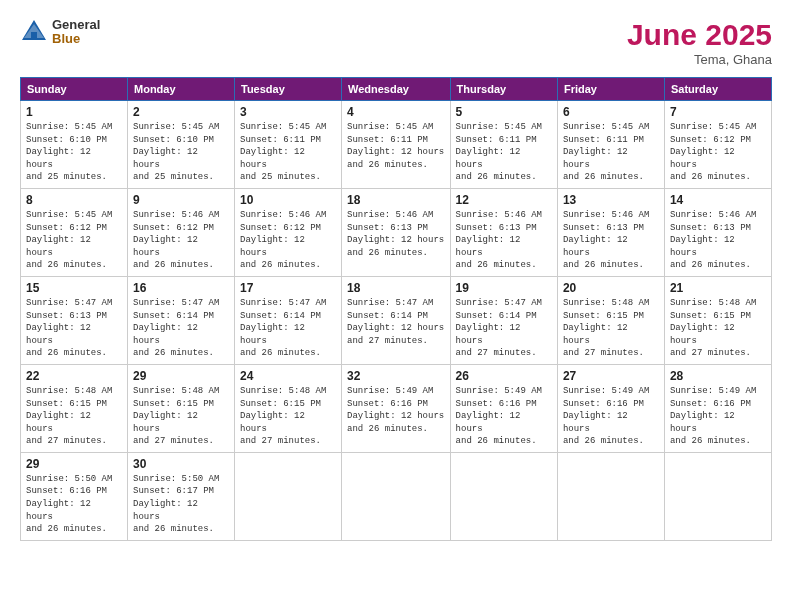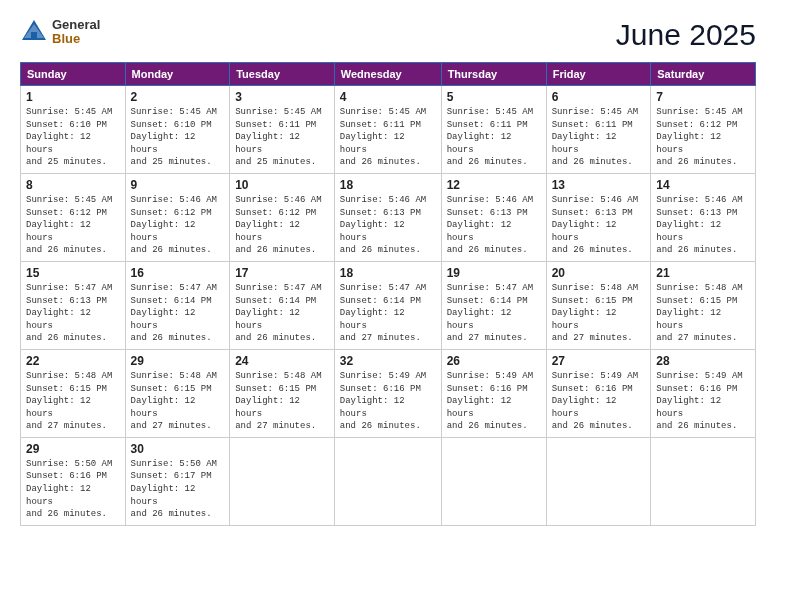--- a/index.html
+++ b/index.html
@@ -6,21 +6,21 @@
     body {
       font-family: Arial, sans-serif;
       background: #fff;
       width: 792px;
       height: 612px;
       overflow: hidden;
     }
     .page {
       width: 792px;
       height: 612px;
-      padding: 18px 36px 10px 20px;
+      padding: 18px 20px 10px 20px;
       background: #fff;
       border-radius: 13px;
     }
     .header {
       display: flex;
       justify-content: space-between;
       align-items: flex-start;
       margin-bottom: 10px;
     }
     .logo {
@@ -39,22 +39,22 @@
     .logo-icon {
       width: 28px;
       height: 28px;
       margin-right: 4px;
     }
     .title-block {
       text-align: right;
     }
     .title-block .month-year {
       font-size: 30px;
-      font-weight: normal;
-      color: #0f172a;
+      font-weight: bold;
+      color: #be185d;
     }
     .title-block .location {
       font-size: 13px;
       color: #555;
     }
     .calendar {
       width: 100%;
       border-collapse: collapse;
       font-size: 9.5px;
     }
@@ -106,20 +106,21 @@
         <polygon points="14,6 24,20 4,20" fill="#fff" opacity="0.3"></polygon>
         <rect x="11" y="14" width="6" height="8" fill="#1a5fa8"></rect>
       </svg>
       <div class="logo-text">
         <span class="logo-general">General</span>
         <span class="logo-blue">Blue</span>
       </div>
     </div>
     <div class="title-block">
       <div class="month-year">June 2025</div>
+      <div class="location">Tema, Ghana</div>
     </div>
   </div>
 
   <table class="calendar">
     <thead>
       <tr>
       <th>Sunday</th>
           <th>Monday</th>
           <th>Tuesday</th>
           <th>Wednesday</th>

